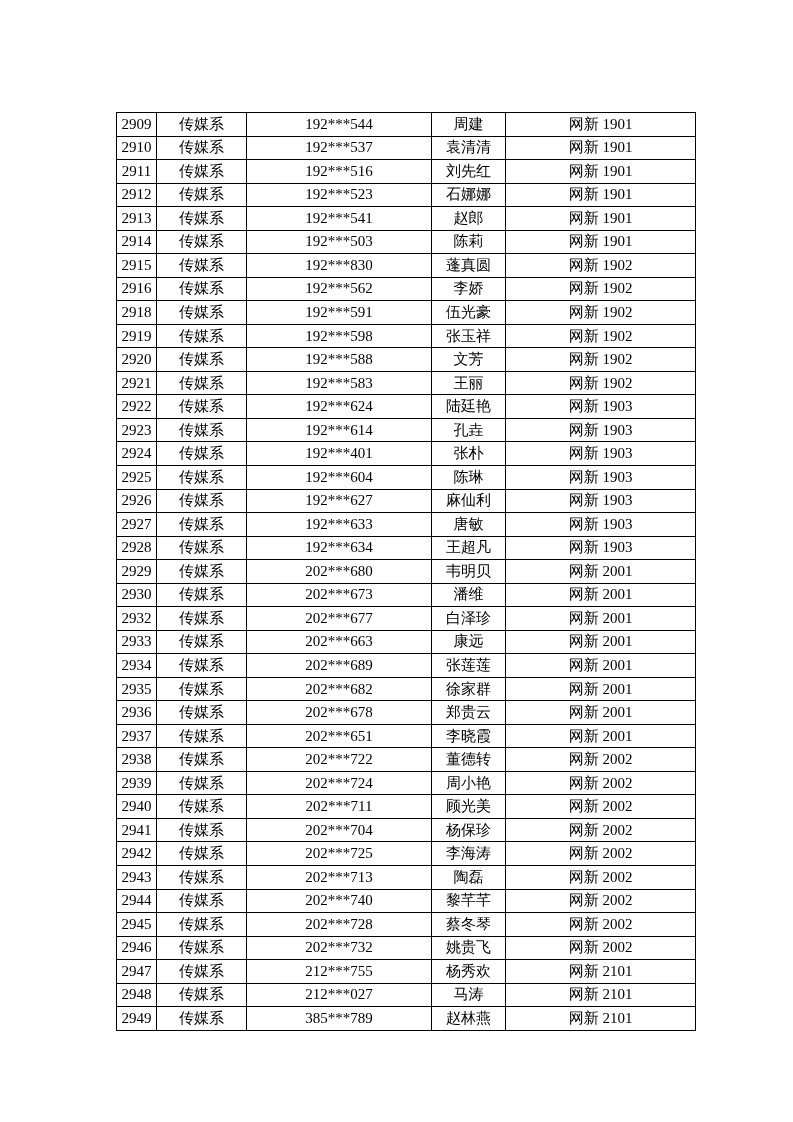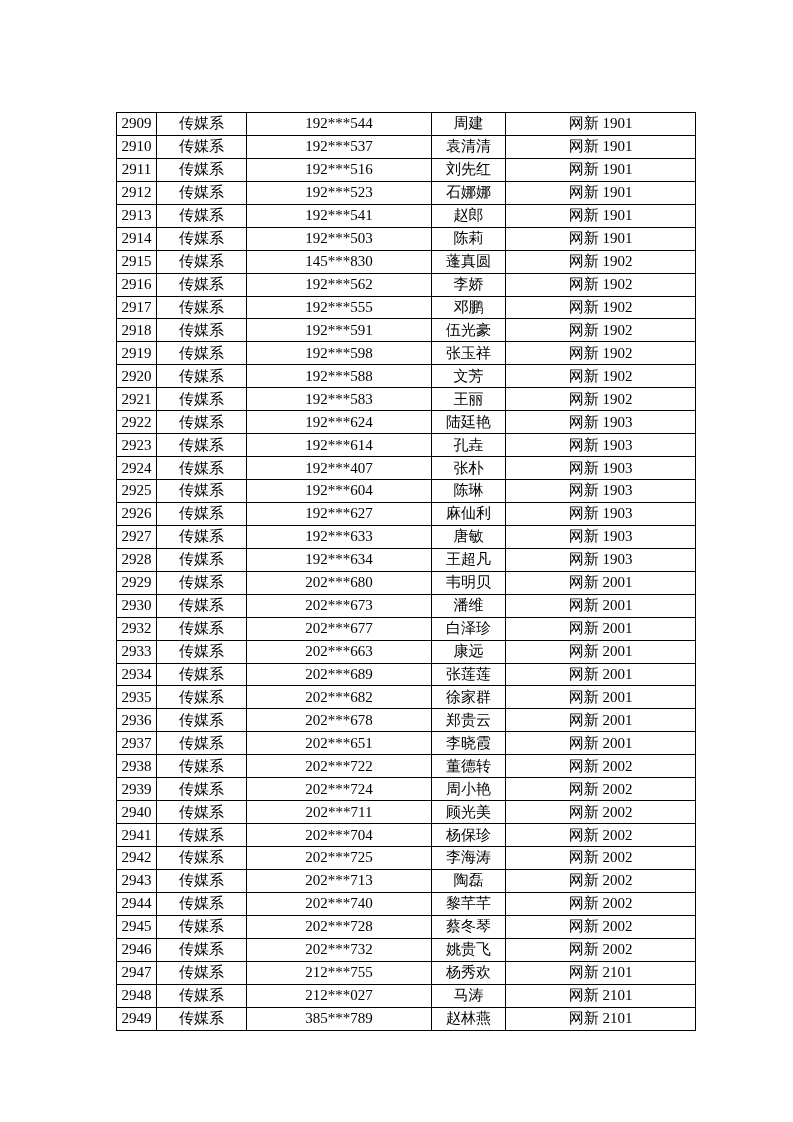--- a/index.html
+++ b/index.html
@@ -99,39 +99,32 @@
         <tr>
           <td>2914</td>
           <td>传媒系</td>
           <td>192***503</td>
           <td>陈莉</td>
           <td>网新 1901</td>
         </tr>
         <tr>
           <td>2915</td>
           <td>传媒系</td>
-          <td>145***830</td>
+          <td>192***830</td>
           <td>蓬真圆</td>
           <td>网新 1902</td>
         </tr>
         <tr>
           <td>2916</td>
           <td>传媒系</td>
           <td>192***562</td>
           <td>李娇</td>
           <td>网新 1902</td>
         </tr>
         <tr>
-          <td>2917</td>
-          <td>传媒系</td>
-          <td>192***555</td>
-          <td>邓鹏</td>
-          <td>网新 1902</td>
-        </tr>
-        <tr>
           <td>2918</td>
           <td>传媒系</td>
           <td>192***591</td>
           <td>伍光豪</td>
           <td>网新 1902</td>
         </tr>
         <tr>
           <td>2919</td>
           <td>传媒系</td>
           <td>192***598</td>
@@ -162,21 +155,21 @@
         <tr>
           <td>2923</td>
           <td>传媒系</td>
           <td>192***614</td>
           <td>孔垚</td>
           <td>网新 1903</td>
         </tr>
         <tr>
           <td>2924</td>
           <td>传媒系</td>
-          <td>192***407</td>
+          <td>192***401</td>
           <td>张朴</td>
           <td>网新 1903</td>
         </tr>
         <tr>
           <td>2925</td>
           <td>传媒系</td>
           <td>192***604</td>
           <td>陈琳</td>
           <td>网新 1903</td>
         </tr>

